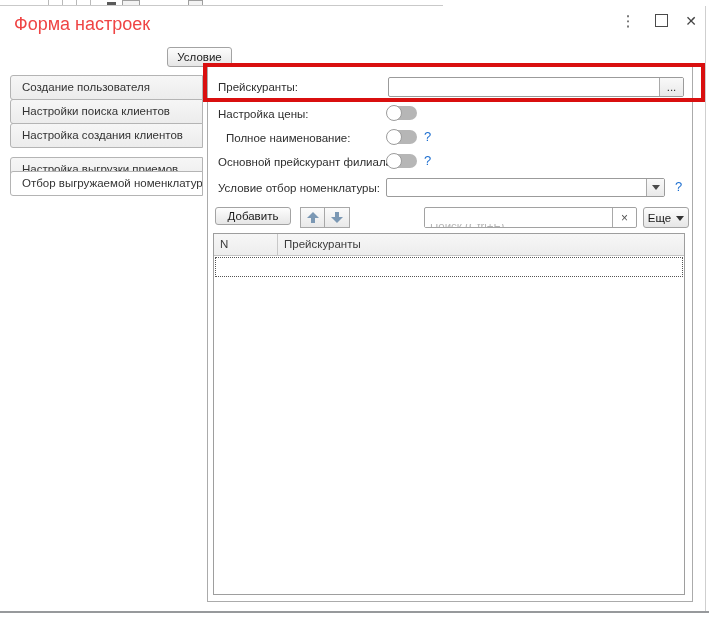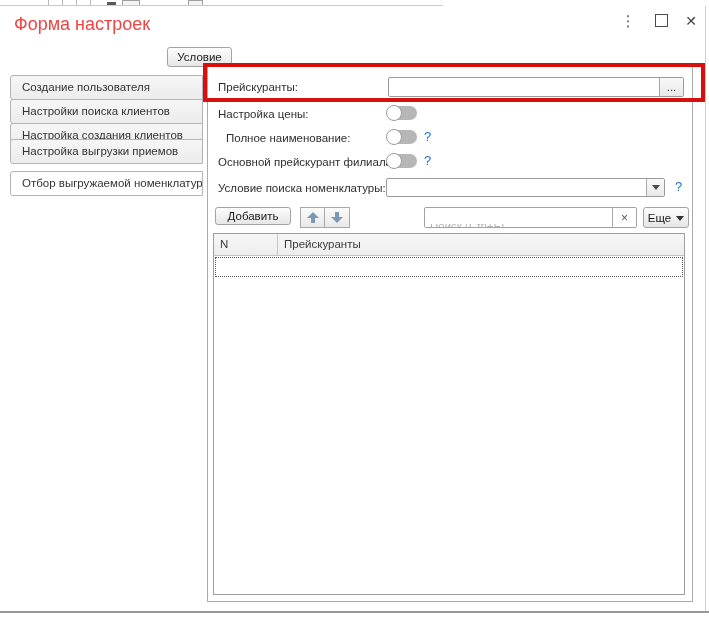--- a/index.html
+++ b/index.html
@@ -126,21 +126,21 @@
   <div class="max-btn">
       <div class="sq"></div>
     </div>
   <div class="close-btn">✕</div>
 
   <div class="btn btn-save">Условие</div>
 
   <div class="tab" style="top:75px">Создание пользователя</div>
   <div class="tab" style="top:99px">Настройки поиска клиентов</div>
   <div class="tab" style="top:123px">Настройка создания клиентов</div>
-  <div class="tab" style="top:139px">Настройка выгрузки приемов</div>
+  <div class="tab" style="top:157px">Настройка выгрузки приемов</div>
   <div class="tab active" style="top:171px">Отбор выгружаемой номенклатуры</div>
 
   <div class="panel"></div>
 
   <div class="flabel" style="left:218px; top:81px;">Прейскуранты:</div>
   <div class="input-group" style="left:388px; top:77px; width:296px; height:20px;">
     <input value="" style="">
     <div class="mini-btn">...</div>
   </div>
 
@@ -157,21 +157,21 @@
   </div>
   <div class="help" style="left:424px; top:129px;">?</div>
 
   <div class="flabel" style="left:218px; top:156px;">Основной прейскурант филиала:</div>
   <div class="toggle" style="left:386px; top:154px;">
     <div class="track"></div>
       <div class="knob"></div>
   </div>
   <div class="help" style="left:424px; top:153px;">?</div>
 
-  <div class="flabel" style="left:218px; top:182px;">Условие поиска номенклатуры:</div>
+  <div class="flabel" style="left:218px; top:182px;">Условие отбор номенклатуры:</div>
   <div class="input-group" style="left:386px; top:178px; width:279px; height:19px;">
     <input value="" style="">
     <div class="mini-btn slim">
         <div class="tri-down"></div>
       </div>
   </div>
   <div class="help" style="left:675px; top:179px;">?</div>
 
   <div class="btn" style="position:absolute; left:215px; top:207px; width:76px; height:18px;">Добавить</div>
   <div class="arrow-group" style="left:300px; top:207px;">

